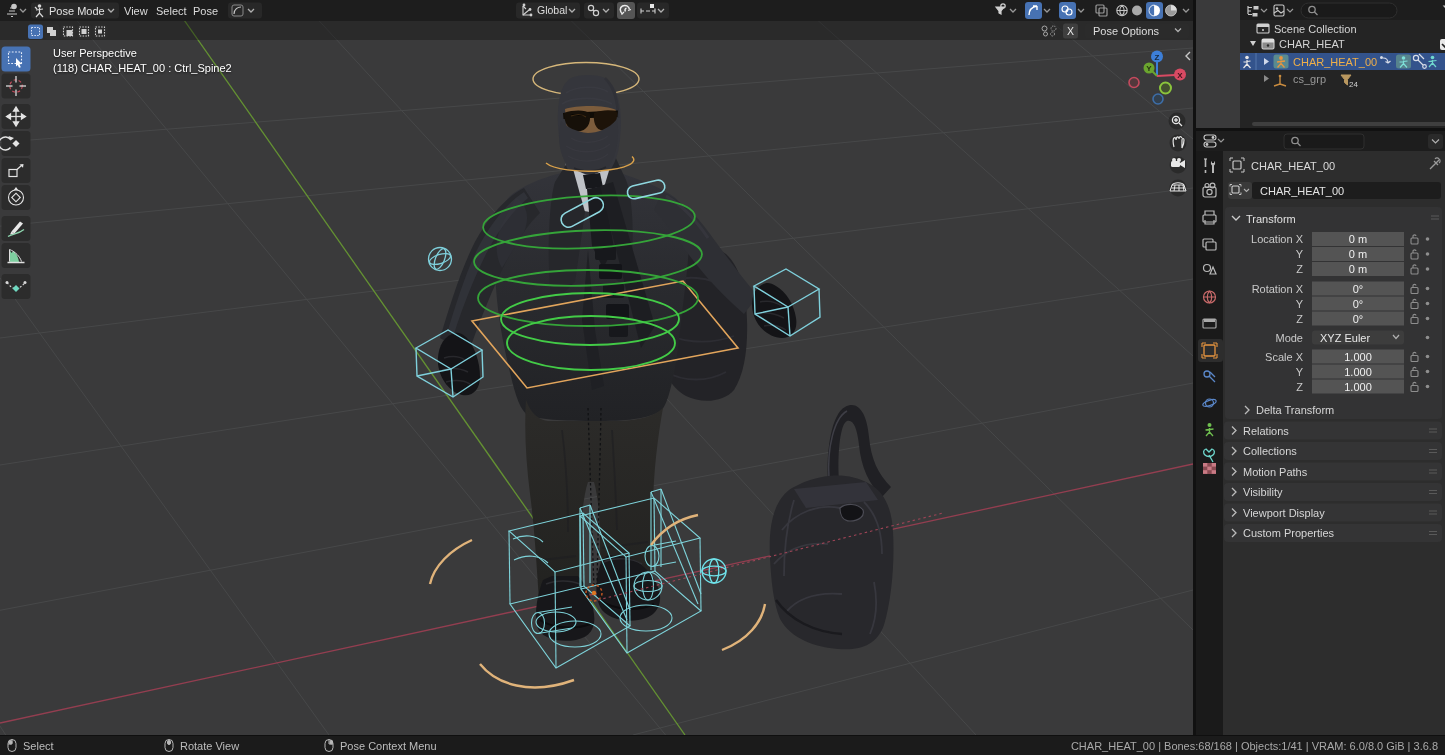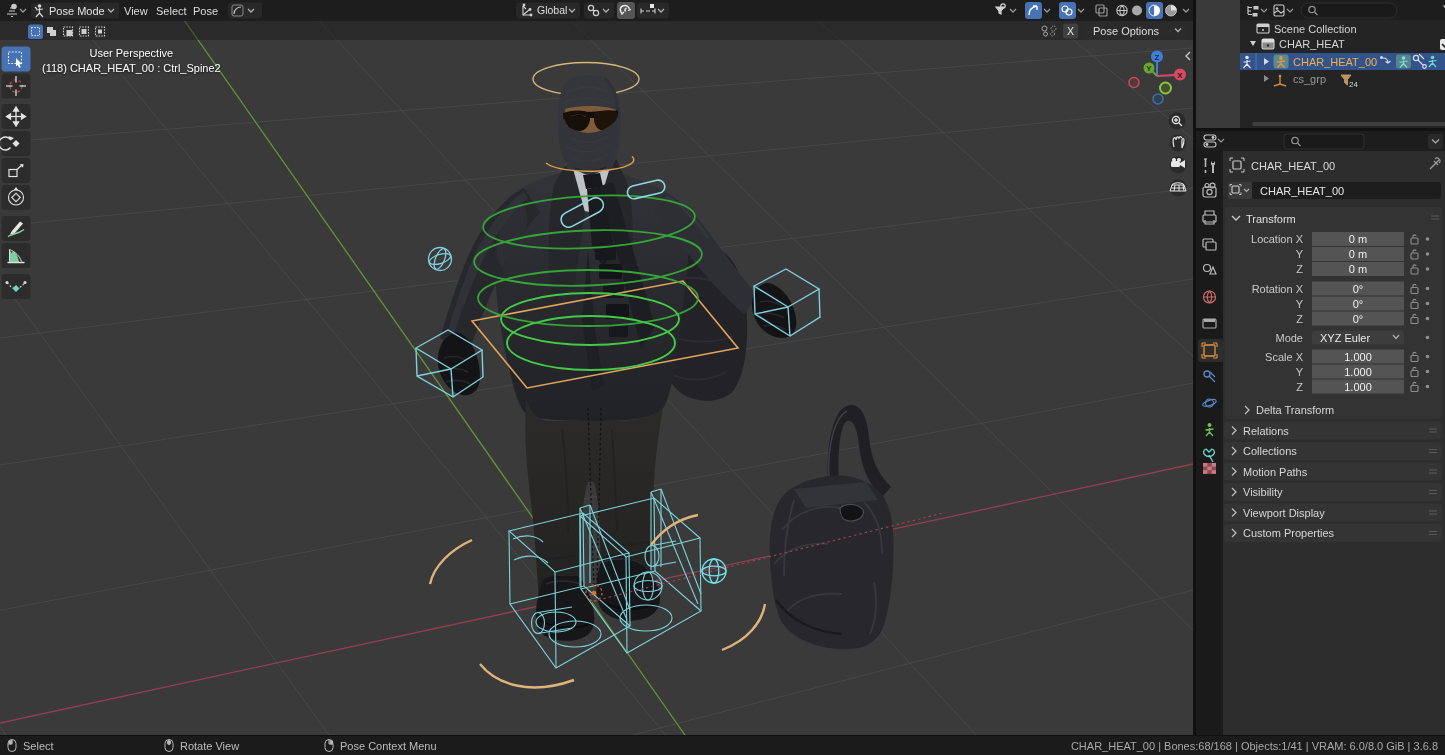--- a/index.html
+++ b/index.html
@@ -436,21 +436,21 @@
       <path d="M 9.5,222.0 L 9.5,209.5 L 11.5,213.0 L 13.5,211.0 C 16.5,214.0 18.5,217.5 19,222.0 Z" fill="#7ecfa0"></path>
       <path d="M 7.5,222.5 L 24.5,222.5" stroke="#e0e0e0" stroke-width="1.5"></path>
       <path d="M 9.5,209.5 L 9.5,221.5 M 9.5,209.5 C 15,211.5 20,216.5 21.5,221.5" stroke="#e0e0e0" stroke-width="1" fill="none"></path>
       <path d="M 7,242.5 C 10,246.5 13,248.5 16,248.5 C 19,248.5 22,246.5 25,242.5" stroke="#d8d8d8" stroke-width="1.1" fill="none" stroke-dasharray="2,1.8"></path>
       <circle cx="7" cy="242.5" r="1.5" fill="#d8d8d8"></circle>
         <circle cx="25" cy="242.5" r="1.5" fill="#d8d8d8"></circle>
       <rect x="13.5" y="246.0" width="5" height="5" transform="rotate(45 16 248.5)" fill="#6fd8c0"></rect>
     </svg>
   </div>
 
-  <div class="abs" style="left:42px;top:46px;color:#ffffff;font-size:11px;line-height:14.5px;text-shadow:0 1px 2px rgba(0,0,0,0.6);text-align:center;">User Perspective<br>(118) CHAR_HEAT_00 : Ctrl_Spine2</div>
+  <div class="abs" style="left:53px;top:46px;color:#ffffff;font-size:11px;line-height:14.5px;text-shadow:0 1px 2px rgba(0,0,0,0.6);">User Perspective<br>(118) CHAR_HEAT_00 : Ctrl_Spine2</div>
 
   <div class="abs" id="outliner" style="left:1196px;top:0;width:279px;height:129px;background:#242424;margin-left:44px;">
     <svg width="249" height="129" style="position:absolute;left:0;top:0">
 
       <rect x="0" y="0" width="249" height="20" fill="#1d1d1d"></rect>
       <g stroke="#c8c8c8" stroke-width="1.2" fill="none">
         <path d="M 8,6 L 8,14 M 8,7.5 L 12,7.5 M 8,11 L 11,11 M 8,14.5 L 12,14.5"></path>
         <rect x="13.5" y="6" width="5" height="3.5" fill="#c8c8c8" stroke="none"></rect>
         <rect x="12.5" y="13" width="5" height="3.5" fill="#c8c8c8" stroke="none"></rect>
       </g>

